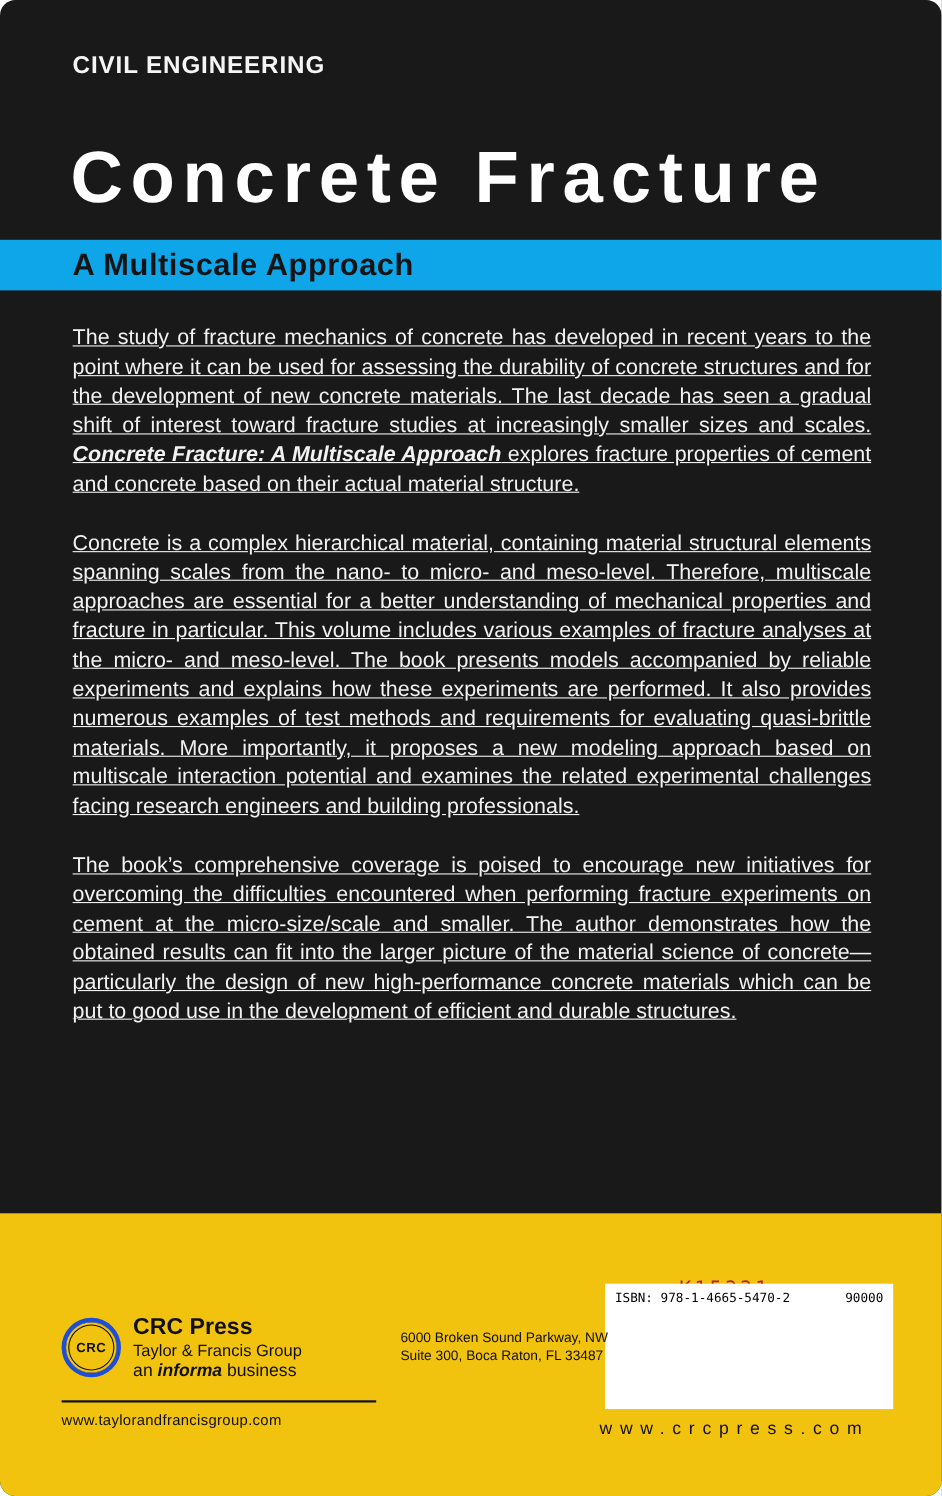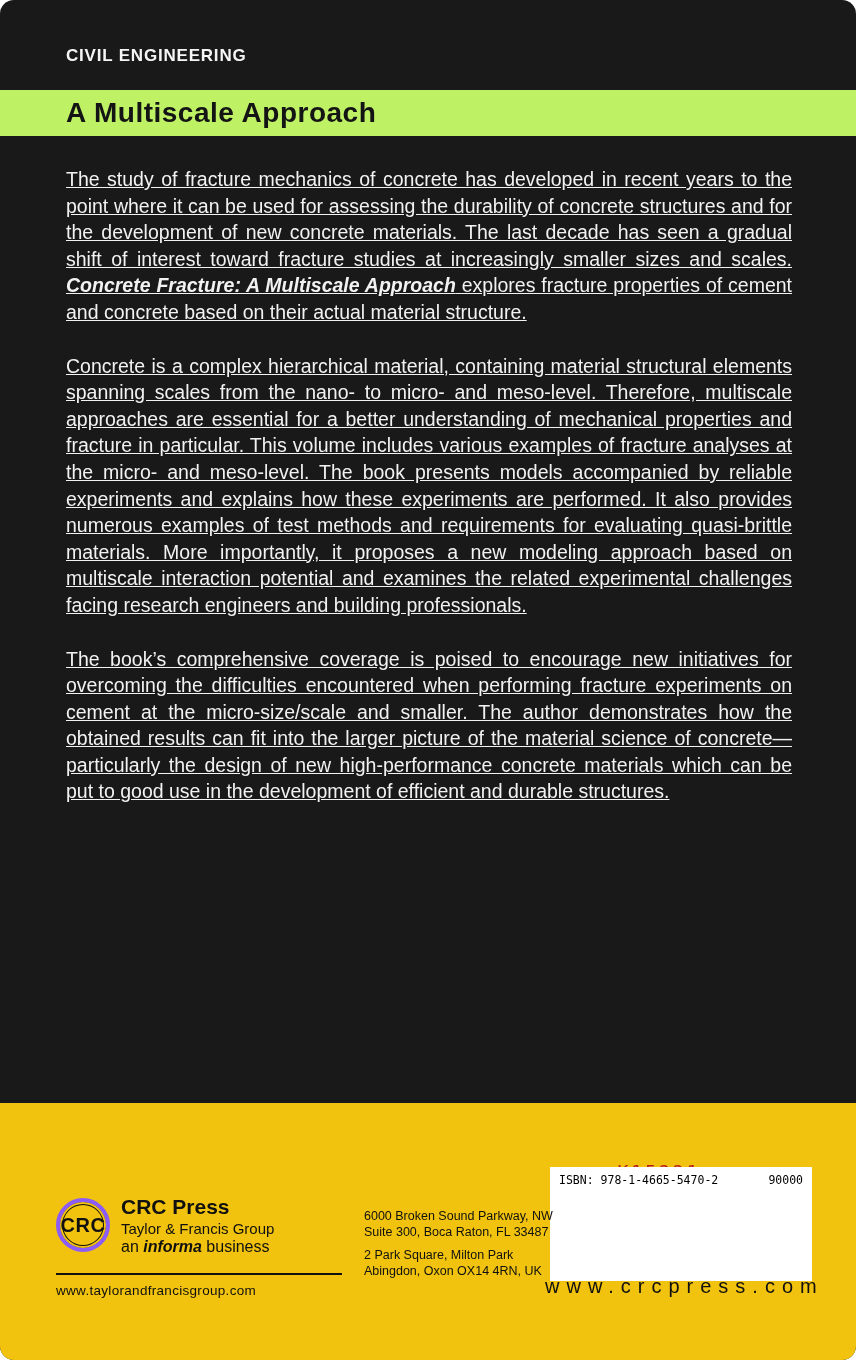--- a/index.html
+++ b/index.html
@@ -9,31 +9,31 @@
   .cover {
     position:absolute; left:0; top:0; width:856px; height:1360px;
     background:#191919; border-radius:14px; overflow:hidden;
   }
 
   
   .black-area { height:1103px; }
 
   .category {
     padding-top:46px; margin-left:66px;
-    color:#f5f5f5; font-size:17px; font-weight:bold; letter-spacing:0.8px;
+    color:#f5f5f5; font-size:22px; font-weight:bold; letter-spacing:0.8px;
   }
 
   .title {
     margin:56px 40px 0 64px;
     color:#ffffff; font-size:66px; font-weight:bold;
     letter-spacing:7px; line-height:66px; white-space:nowrap;
   }
 
   .subtitle-bar {
-    margin-top:24px; height:46px; background:#bef264;
+    margin-top:24px; height:46px; background:#0ea5e9;
     display:flex; align-items:center; padding-left:66px;
   }
   .subtitle-bar span {
     color:#141414; font-size:28px; font-weight:bold; letter-spacing:0.5px;
   }
 
   .body-text {
     margin:30px 64px 0 66px;
     color:#f2f2f2; font-size:19.5px; line-height:26.6px;
     text-align:justify;
@@ -73,30 +73,30 @@
   }
   .bars.main-bars { height:56px; }
   .ean {
     font-family:"DejaVu Sans Mono", monospace; font-size:13.5px;
     letter-spacing:1.5px; text-align:center; margin-top:3px; color:#000;
   }
   .bc-addon { margin-left:12px; flex:1; }
   .bars.addon-bars { height:48px; margin-top:2px; }
 
   .crcpress-site {
-    position:absolute; top:172px; left:545px; width:290px;
-    font-size:20px; letter-spacing:7px; color:#101010; white-space:nowrap;
+    position:absolute; top:188px; left:545px; width:290px;
+    font-size:16px; letter-spacing:7px; color:#101010; white-space:nowrap;
   }
 
   .pub-col { position:absolute; left:56px; top:92px; width:286px; }
   .logo-row { display:flex; align-items:center; gap:11px; }
   .logo-circle {
-    width:54px; height:54px; border:4px solid #8b5cf6; border-radius:50%;
+    width:54px; height:54px; border:4px solid #1d4ed8; border-radius:50%;
     display:flex; align-items:center; justify-content:center; flex:none;
-    font-weight:bold; font-size:20px; letter-spacing:0.5px; color:#101010;
+    font-weight:bold; font-size:12px; letter-spacing:0.5px; color:#101010;
     box-shadow: inset 0 0 0 2px #f2c30e, inset 0 0 0 3px #101010;
   }
   .pub-name  { font-size:21px; font-weight:bold; line-height:24px; }
   .pub-group { font-size:15px; line-height:19px;text-align:center; }
   .pub-business { font-size:16px; line-height:17px; }
   .pub-business b { font-style:italic; }
   .pub-rule { margin-top:18px; width:286px; height:2px; background:#101010; }
   .pub-site { margin-top:8px; font-size:13.5px; letter-spacing:0.3px; }
 
   .addr-col { position:absolute; left:364px; top:106px; width:200px; }
@@ -104,20 +104,21 @@
 </style>
 </head>
 <body>
 
 <div class="cover">
 
   <div class="black-area">
 
     <div class="category">CIVIL ENGINEERING</div>
 
+    <h1 class="title">Concrete Fracture</h1>
 
     <div class="subtitle-bar">
       <span>A Multiscale Approach</span>
     </div>
 
     <div class="body-text">
       <p><span>The study of fracture mechanics of concrete has developed in recent years to the point where it can be used for assessing the durability of concrete structures and for the development of new concrete materials. The last decade has seen a gradual shift of interest toward fracture studies at increasingly smaller sizes and scales. </span><span class="em-title">Concrete Fracture: A Multiscale Approach</span><span> explores fracture properties of cement and concrete based on their actual material structure.</span></p>
 
       <p>Concrete is a complex hierarchical material, containing material structural elements spanning scales from the nano- to micro- and meso-level. Therefore, multiscale approaches are essential for a better understanding of mechanical properties and fracture in particular. This volume includes various examples of fracture analyses at the micro- and meso-level. The book presents models accompanied by reliable experiments and explains how these experiments are performed. It also provides numerous examples of test methods and requirements for evaluating quasi-brittle materials. More importantly, it proposes a new modeling approach based on multiscale interaction potential and examines the related experimental challenges facing research engineers and building professionals.</p>
 
@@ -151,20 +152,16 @@
       </div>
       <div class="pub-rule"></div>
       <div class="pub-site">www.taylorandfrancisgroup.com</div>
     </div>
 
     <div class="addr-col">
       <div class="addr-block">
         <div>6000 Broken Sound Parkway, NW</div>
         <div>Suite 300, Boca Raton, FL 33487</div>
       </div>
-      <div class="addr-block">
-        <div>2 Park Square, Milton Park</div>
-        <div>Abingdon, Oxon OX14 4RN, UK</div>
-      </div>
     </div>
 
   </div>
 </div>
 
 </body></html>

